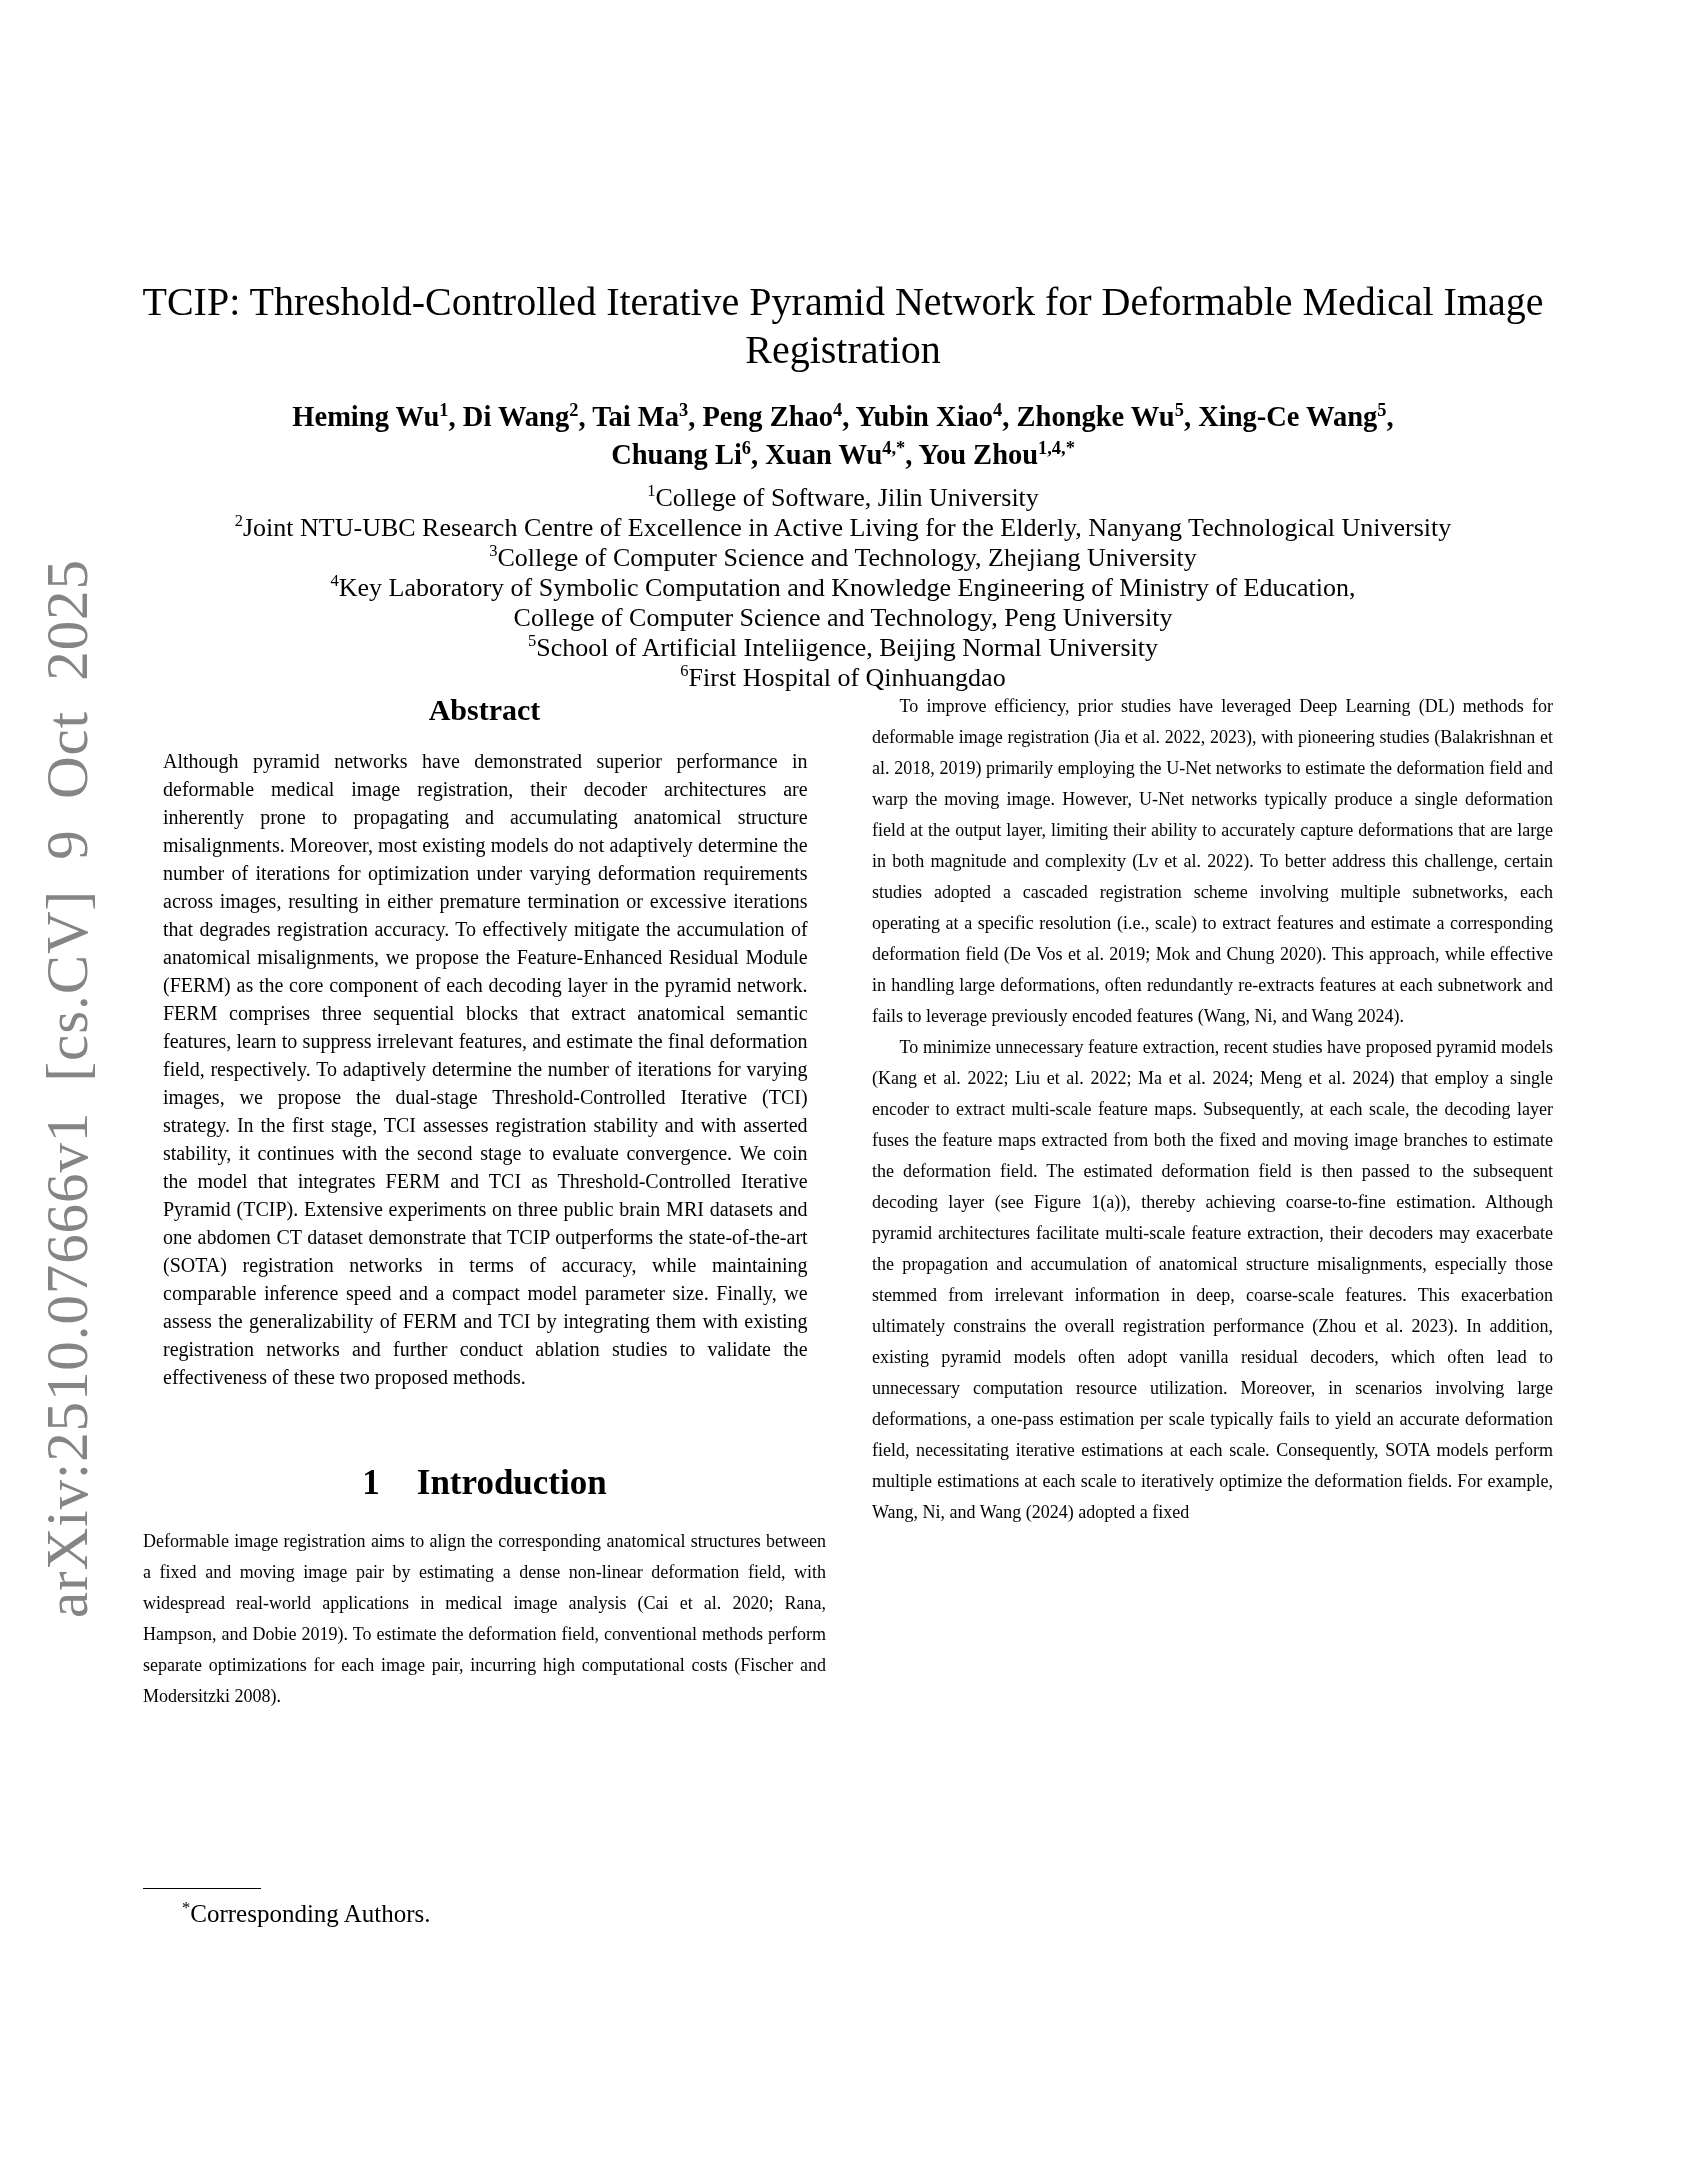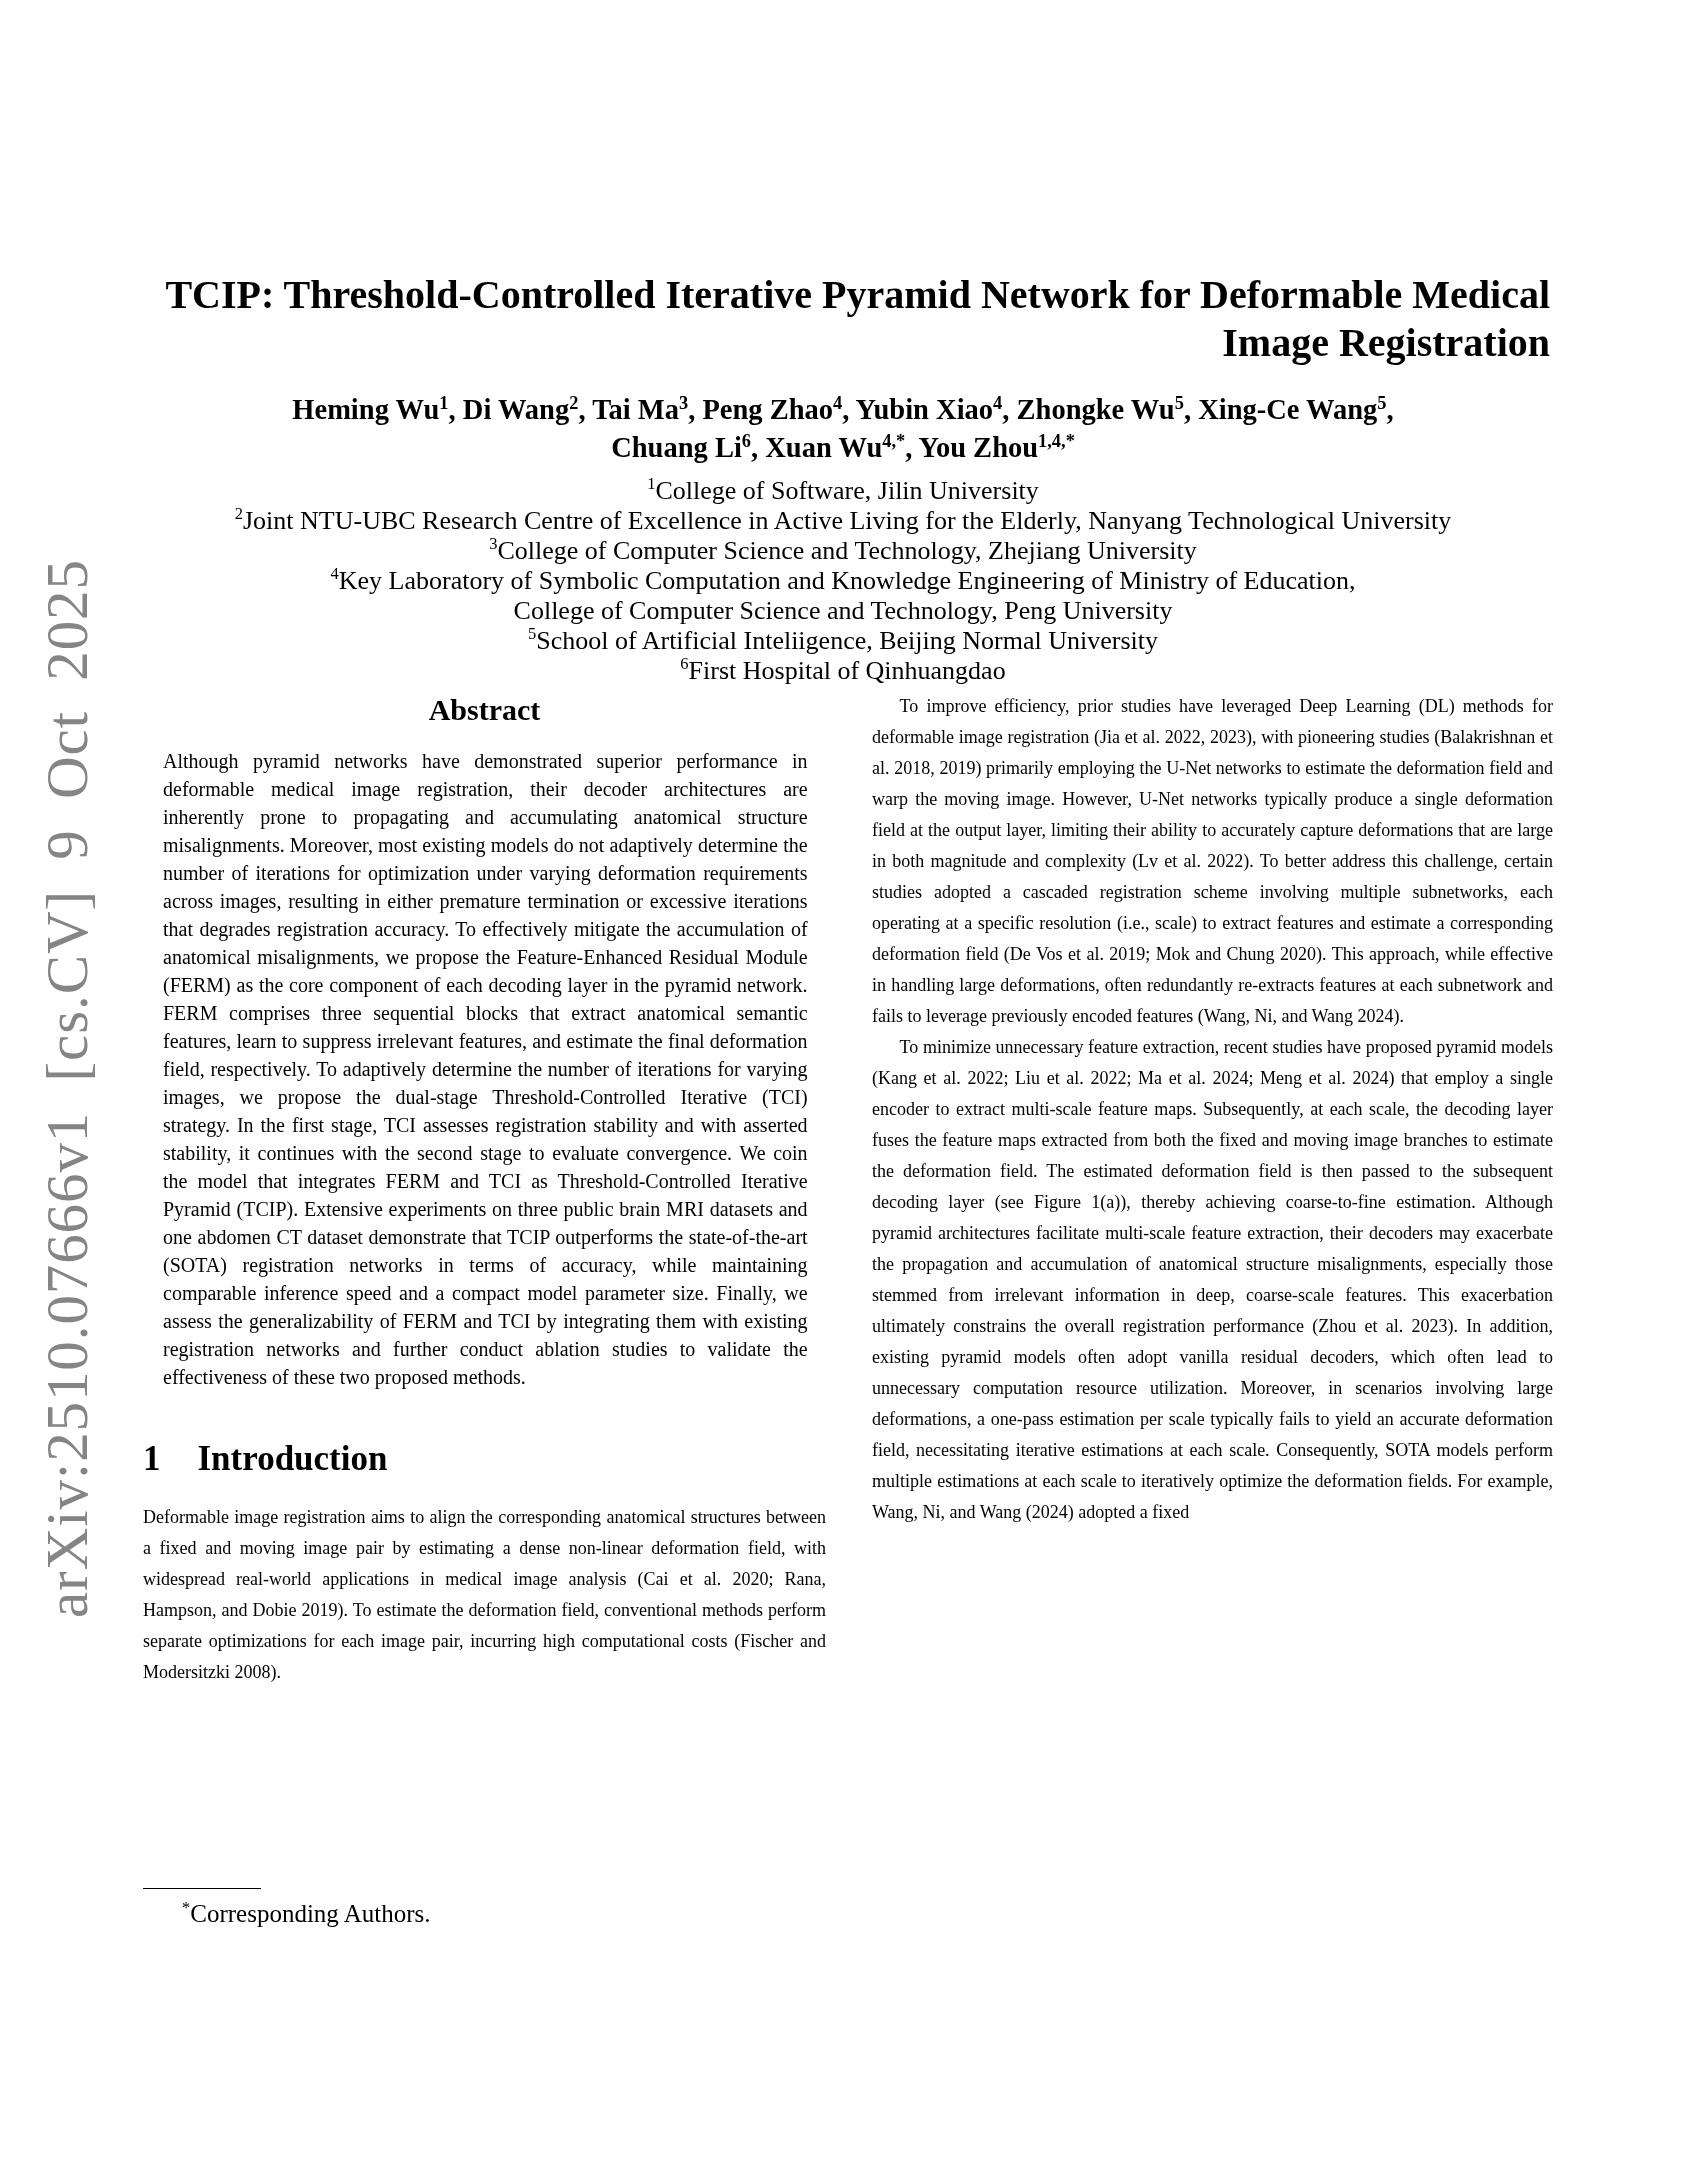--- a/index.html
+++ b/index.html
@@ -35,25 +35,24 @@
   
   .header {
     position: absolute;
     top: 263px;
     left: 0;
     width: 100%;
     text-align: center;
   }
   .paper-title {
     width: 1414px;
-    margin: 8px auto;
+    margin: 15px auto;
     font-size: 40px;
     line-height: 48px;
-    font-weight: bold;
-    text-align: right;
+    font-weight: normal;
   }
   .authors {
     margin-top: 24px;
     font-size: 28.5px;
     line-height: 38px;
     font-weight: bold;
   }
   .authors sup {
     font-size: 18.4px;
     font-weight: bold;
@@ -93,23 +92,23 @@
   .abstract-body {
     margin: 0 18.4px 0 20px;
     font-size: 20px;
     line-height: 28px;
     text-align: justify;
     hyphens: auto;
     -webkit-hyphens: auto;
   }
 
   .section-heading {
-    margin-top: 48px;
+    margin-top: 72px;
     margin-bottom: 24px;
-    text-align: left;
+    text-align: center;
     font-size: 35px;
     line-height: 39px;
     font-weight: bold;
   }
   .section-number {
     margin-right: 37px;
   }
 
   .body-par {
     font-size: 18px;

